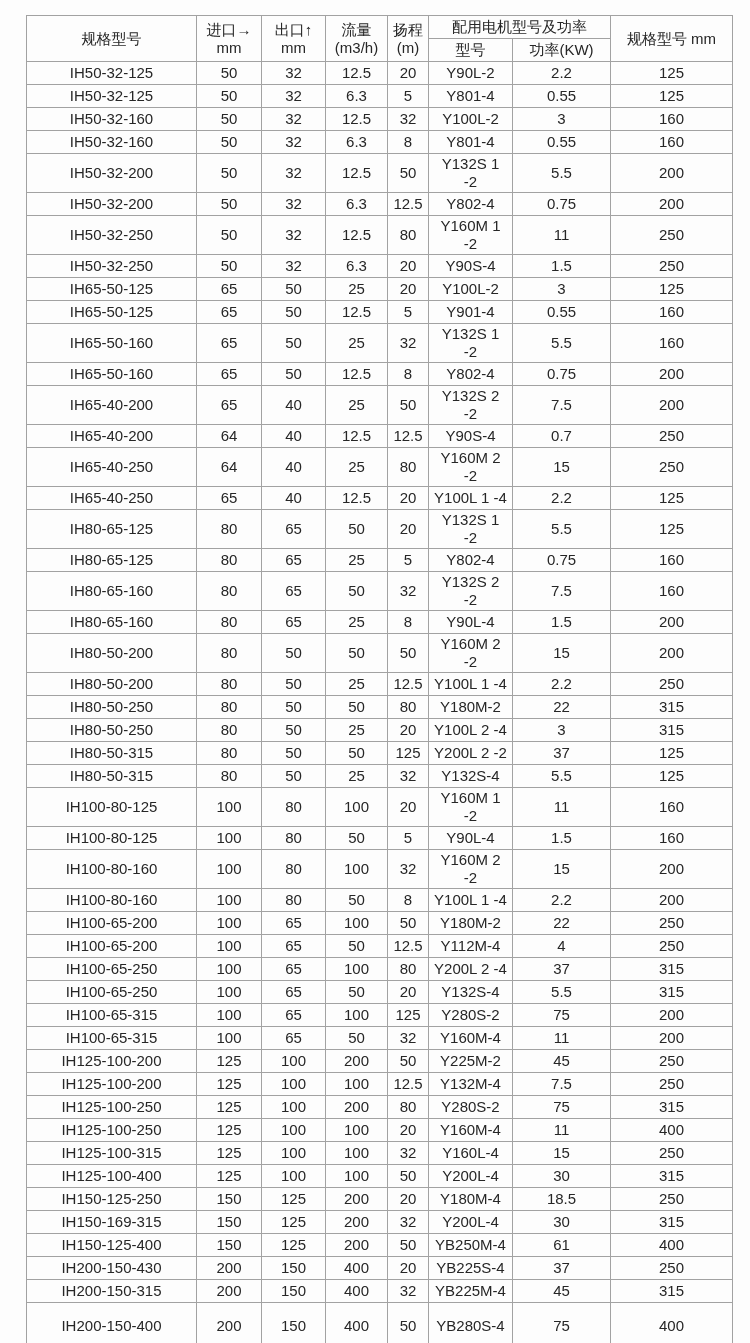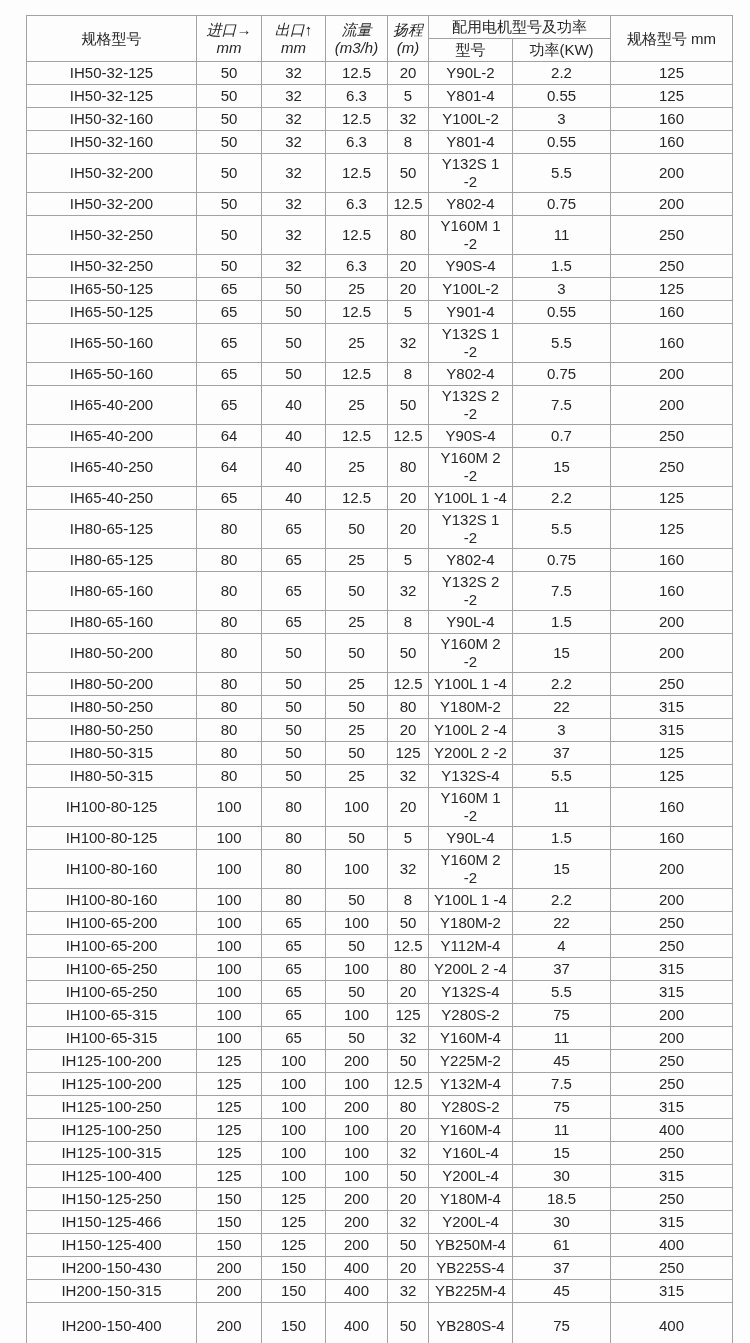--- a/index.html
+++ b/index.html
@@ -22,21 +22,21 @@
     font-weight: normal;
     padding: 1px 0;
     line-height: 18px;
     overflow: hidden;
     white-space: nowrap;
   }
   thead tr { height: 23px; }
   tbody tr { height: 23px; padding-left: 12px; }
   tbody tr.tall { height: 47px; }
   td.vtop { vertical-align: top; }
-  .hdr-sub { display: block; font-style: italic; }
+  .hdr-sub { display: block; }
 </style>
 </head>
 <body>
 
 <div class="table-wrap">
   <table class="spec">
     <colgroup>
       <col style="width:170px">
         <col style="width:65px">
         <col style="width:64px">
@@ -500,21 +500,21 @@
           <td>IH150-125-250</td>
           <td>150</td>
           <td>125</td>
           <td>200</td>
           <td>20</td>
           <td>Y180M-4</td>
           <td>18.5</td>
           <td>250</td>
         </tr>
         <tr>
-          <td>IH150-125-466</td>
+          <td>IH150-169-315</td>
           <td>150</td>
           <td>125</td>
           <td>200</td>
           <td>32</td>
           <td>Y200L-4</td>
           <td>30</td>
           <td>315</td>
         </tr>
         <tr>
           <td>IH150-125-400</td>

